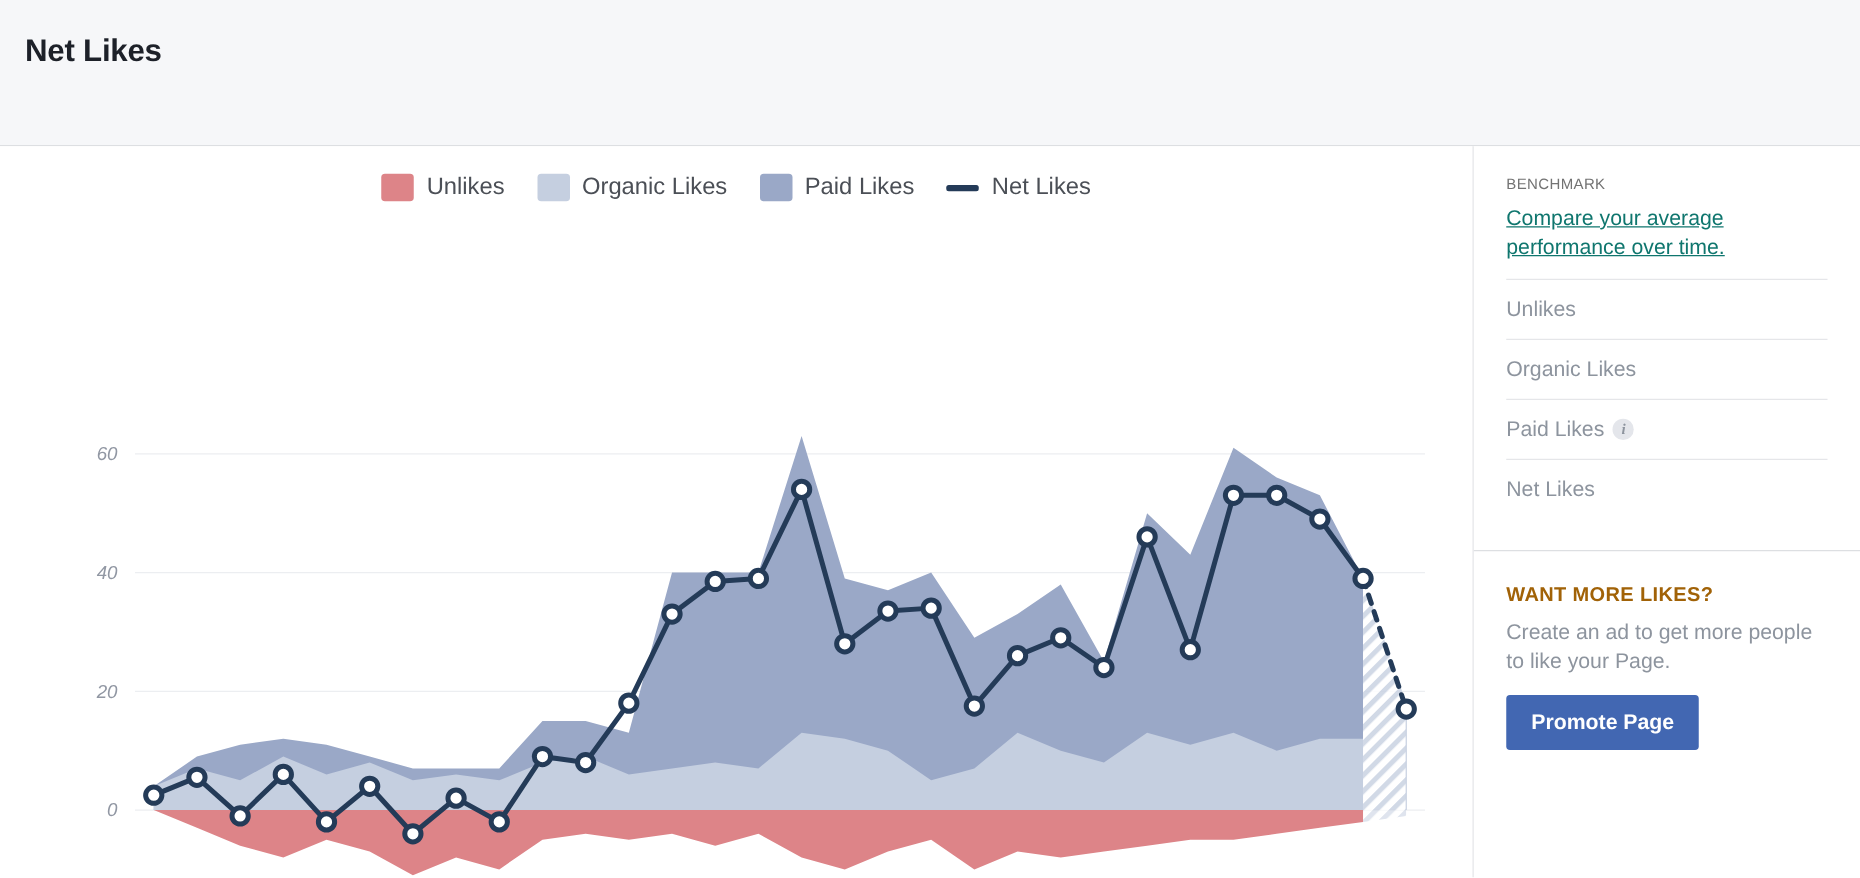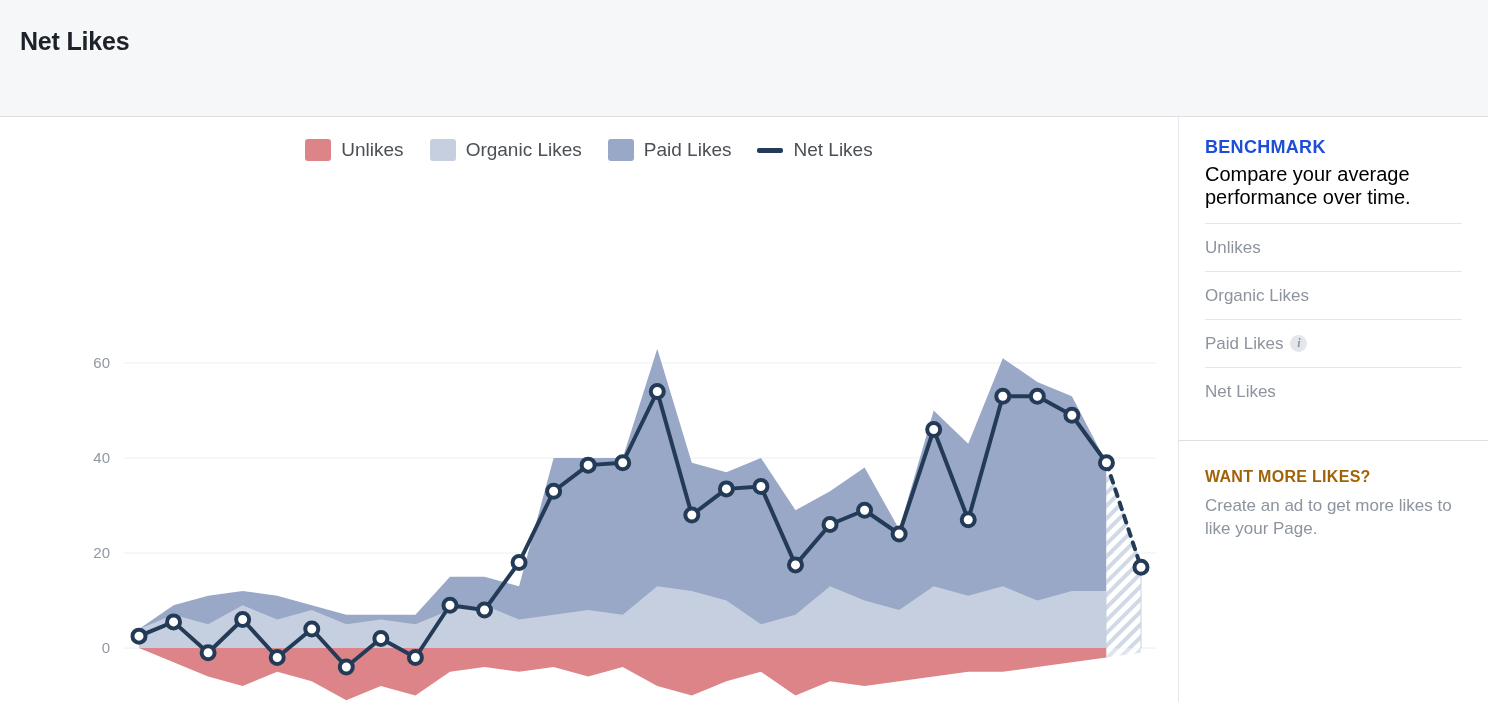--- a/index.html
+++ b/index.html
@@ -23,30 +23,30 @@
 
   
   .legend { position:absolute; left:0; top:22px; width:1178px;
     display:flex; justify-content:center; align-items:center; gap:26px; }
   .lg-item { display:flex; align-items:center; gap:10px; }
   .lg-sw { width:26px; height:22px; border-radius:3px; display:block; }
   .lg-line { width:26px; height:5px; border-radius:2px; display:block; }
   .lg-txt { font-size:19px; color:#4b4f56; line-height:22px; white-space:nowrap; }
 
   
-  .chart-wrap { position:absolute; left:16px; top:0; width:1178px; height:585px; }
+  .chart-wrap { position:absolute; left:0; top:0; width:1178px; height:585px;font-style:italic; }
   svg.chart { position:absolute; left:0; top:0; }
   .ytick { font-size:15px; fill:#9197a3; text-anchor:end; font-family:"Liberation Sans", sans-serif; }
   .xtick { font-size:15px; fill:#a5abb6; text-anchor:middle; font-family:"Liberation Sans", sans-serif; }
   .xmon  { font-size:15px; fill:#a5abb6; text-anchor:start; font-family:"Liberation Sans", sans-serif; }
 
   
   .bench { position:absolute; left:0; top:0; width:309px; padding:20px 26px 0 26px; }
-  .bench-title { font-size:18px; font-weight:bold; color:#1d4ed8; letter-spacing:.3px; line-height:20px; }
-  .bench-sub { margin-top:6px; font-size:20px; line-height:23px; color:#000000; }
+  .bench-title { font-size:12px; font-weight:normal; color:#737373; letter-spacing:.3px; line-height:20px; }
+  .bench-sub { margin-top:6px; font-size:17px; line-height:23px; color:#0f766e;text-decoration:underline; }
   .bench-list { margin-top:14px; }
   .bench-row { height:48px; display:flex; align-items:center; border-top:1px solid #e5e6e9; }
   .bench-row span.lbl { font-size:17px; color:#8d949e; line-height:22px; }
   .info-i { display:inline-flex; align-items:center; justify-content:center;
     width:17px; height:17px; border-radius:50%; background:#e4e6eb; color:#8d949e;
     font-size:12px; font-style:italic; font-weight:bold; margin-left:7px; font-family:"Liberation Serif", serif; }
 
   .promo { position:absolute; left:0; top:323px; width:309px; height:262px;
     border-top:1px solid #dddfe2; padding:26px 26px 0 26px; }
   .promo-title { font-size:16px; font-weight:bold; color:#a16207; letter-spacing:.3px; line-height:20px; }
@@ -201,18 +201,19 @@
               <span class="info-i">i</span>
             </div>
             <div class="bench-row">
               <span class="lbl">Net Likes</span>
             </div>
           </div>
       </div>
 
       <div class="promo">
         <div class="promo-title">WANT MORE LIKES?</div>
-        <div class="promo-sub">Create an ad to get more likes to like your Page.</div>
+        <div class="promo-sub">Create an ad to get more people to like your Page.</div>
+        <button class="promo-btn">Promote Page</button>
       </div>
 
     </div>
   </div>
 </div>
 
 </body></html>

